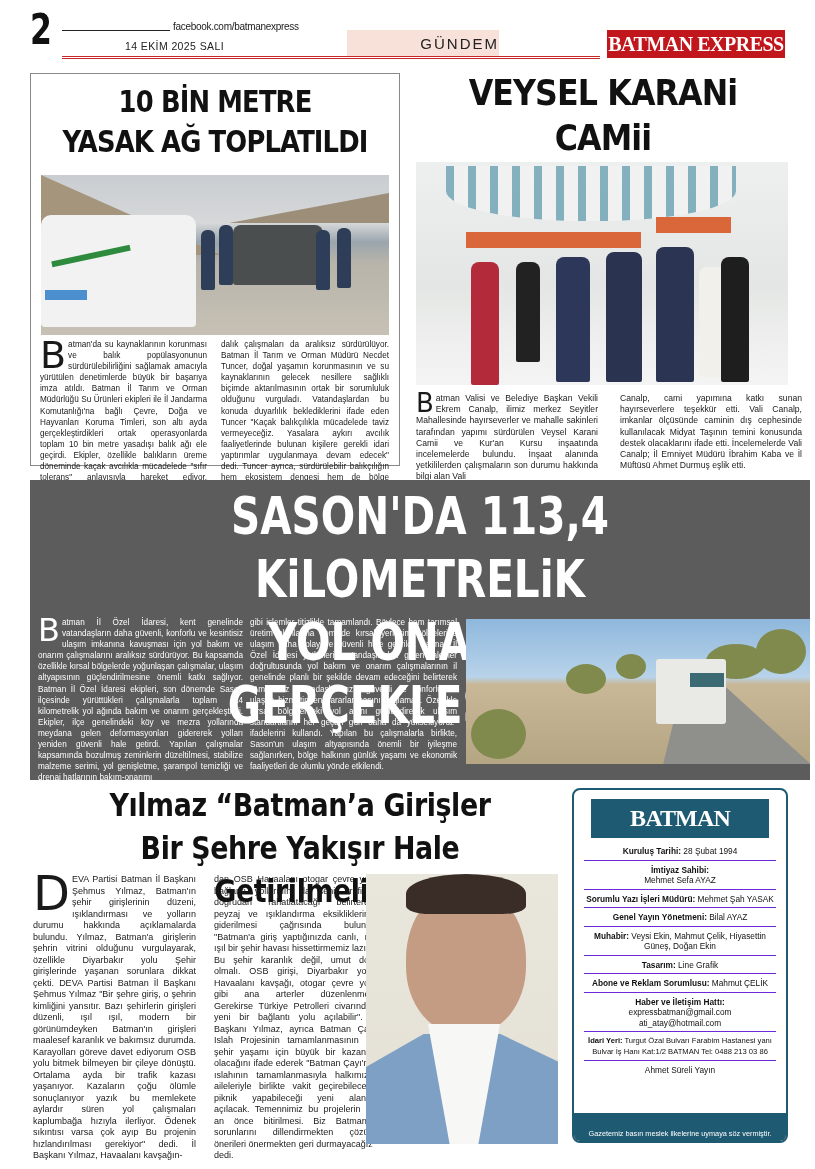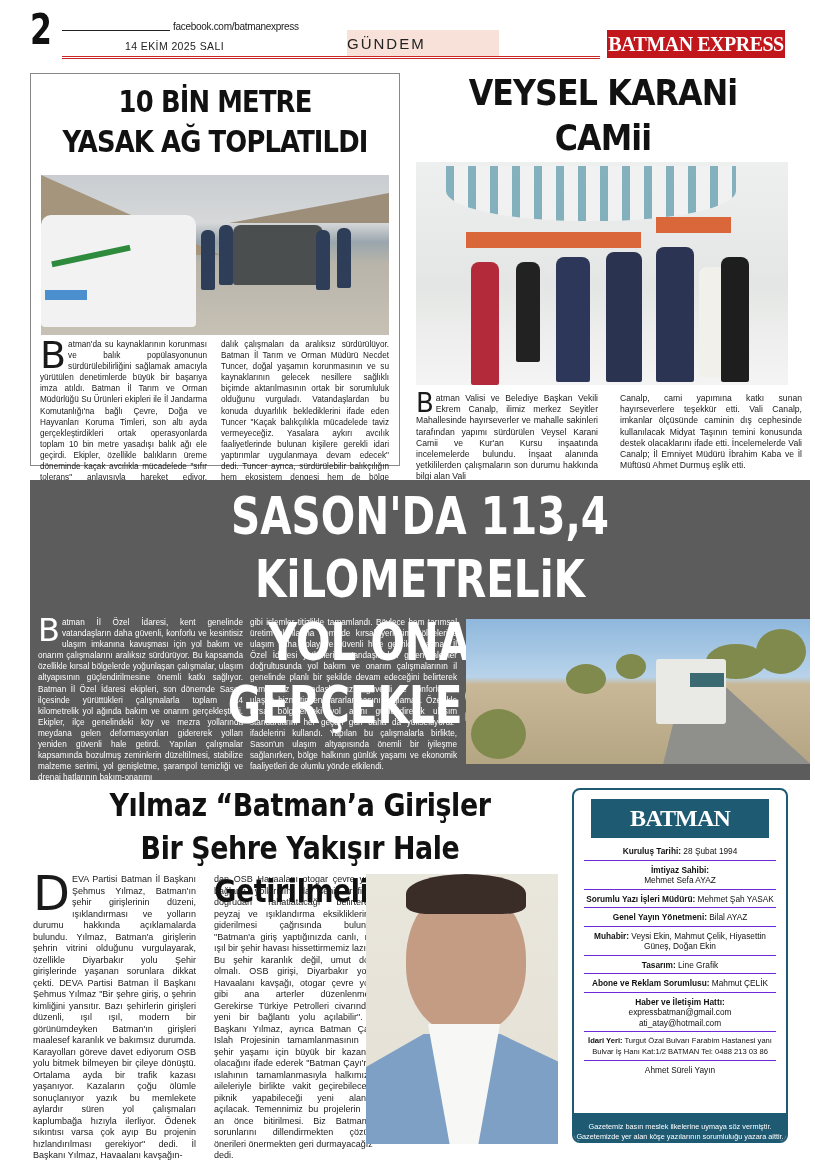--- a/index.html
+++ b/index.html
@@ -6,21 +6,21 @@
   body { width: 815px; height: 1169px; background: #fff; position: relative; overflow: hidden;
          font-family: "Liberation Sans", sans-serif; color: #111; }
   .abs { position: absolute; }
 
   
   .page-num { left: 30px; top: 2px; font-family: "DejaVu Sans", sans-serif; font-weight: bold; font-size: 42px; line-height: 56px; transform: scaleX(0.75); transform-origin: left top; }
   .hdr-rule-top { left: 62px; top: 30px; width: 108px; border-top: 1px solid #222; }
   .fb-url { left: 173px; top: 21px; font-size: 10px; letter-spacing: -0.3px; color: #222; }
   .hdr-date { left: 97px; top: 40px; font-size: 10.5px; letter-spacing: 0.4px; color: #222; margin-left: 28px; }
   .hdr-rule-bottom { left: 62px; top: 56px; width: 538px; border-top: 1px solid #c62828; border-bottom: 1px solid #c62828; height: 3px; }
-  .section-tag { left: 347px; top: 30px; width: 152px; height: 26px; background: #f7e1d9; text-align: left; font-size: 15px; letter-spacing: 2px; line-height: 28px; color: #222; }
+  .section-tag { left: 347px; top: 30px; width: 152px; height: 26px; background: #f7e1d9; text-align: right; font-size: 15px; letter-spacing: 2px; line-height: 28px; color: #222; }
   .logo-top { left: 607px; top: 30px; width: 178px; height: 28px; background: #c0161c; color: #fff; font-family: "Liberation Serif", serif; font-weight: bold; font-size: 20px; line-height: 28px; text-align: center; letter-spacing: -0.5px; }
 
   
   .story1-box { left: 30px; top: 73px; width: 370px; height: 393px; border: 1px solid #888; }
   .headline { font-family: "DejaVu Sans", sans-serif; font-weight: bold; text-align: center; letter-spacing: -1px; }
   .s1-title { left: 30px; top: 82px; width: 370px; font-size: 30px; line-height: 40px; transform: scaleX(0.86); transform-origin: center top; }
   .photo { overflow: hidden; }
   .s1-photo { left: 41px; top: 175px; width: 348px; height: 160px; background: linear-gradient(180deg, #c9cdd1 0%, #d6d8d9 30%, #9aa6ad 42%, #b8b4aa 55%, #c7c1b5 100%); }
   .hill-l { position: absolute; left: 0; top: 0; width: 180px; height: 80px; background: #a4957c; clip-path: polygon(0 0, 100% 100%, 0 100%); }
   .hill-r { position: absolute; right: 0; top: 18px; width: 160px; height: 30px; background: #9c8e78; clip-path: polygon(100% 0, 100% 100%, 0 100%); }
@@ -66,21 +66,21 @@
   .jacket { position: absolute; left: 0; top: 160px; width: 192px; height: 110px; background: #7ea0c4; clip-path: polygon(0 30%, 30% 0, 70% 0, 100% 25%, 100% 100%, 0 100%); }
   .shirt { position: absolute; left: 62px; top: 150px; width: 72px; height: 120px; background: #f7f7f5; clip-path: polygon(0 0, 100% 0, 70% 100%, 30% 100%); }
 
   
   .mast { left: 572px; top: 788px; width: 216px; height: 355px; border: 2px solid #1f5a73; border-radius: 8px; overflow: hidden; }
   .mast-logo { position: absolute; left: 17px; top: 9px; width: 178px; height: 39px; background: #1f5a73; color: #fff; font-family: "Liberation Serif", serif; font-weight: bold; font-size: 24px; line-height: 39px; text-align: center; letter-spacing: -0.8px; }
   .mast-rows { position: absolute; left: 10px; top: 52px; width: 192px; }
   .mrow { text-align: center; font-size: 8.3px; line-height: 10.5px; padding: 4px 0 3px; border-bottom: 1px solid #6d28d9; color: #111; }
   .mrow:last-child { border-bottom: none; }
   .mrow b { font-weight: bold; }
-  .mast-foot { position: absolute; left: 0; bottom: 0; width: 212px; height: 28px; background: #1f5a73; color: #fff; font-size: 7.3px; line-height: 10px; text-align: center; padding-top: 9px; }
+  .mast-foot { position: absolute; left: 0; bottom: 0; width: 212px; height: 28px; background: #1f5a73; color: #fff; font-size: 7.3px; line-height: 10px; text-align: center; padding-top: 16px; }
 </style>
 </head>
 <body>
 
 <div class="abs page-num">2</div>
 <div class="abs hdr-rule-top"></div>
 <div class="abs fb-url">facebook.com/batmanexpress</div>
 <div class="abs hdr-date">14 EKİM 2025 SALI</div>
 <div class="abs hdr-rule-bottom"></div>
 <div class="abs section-tag">GÜNDEM</div>

